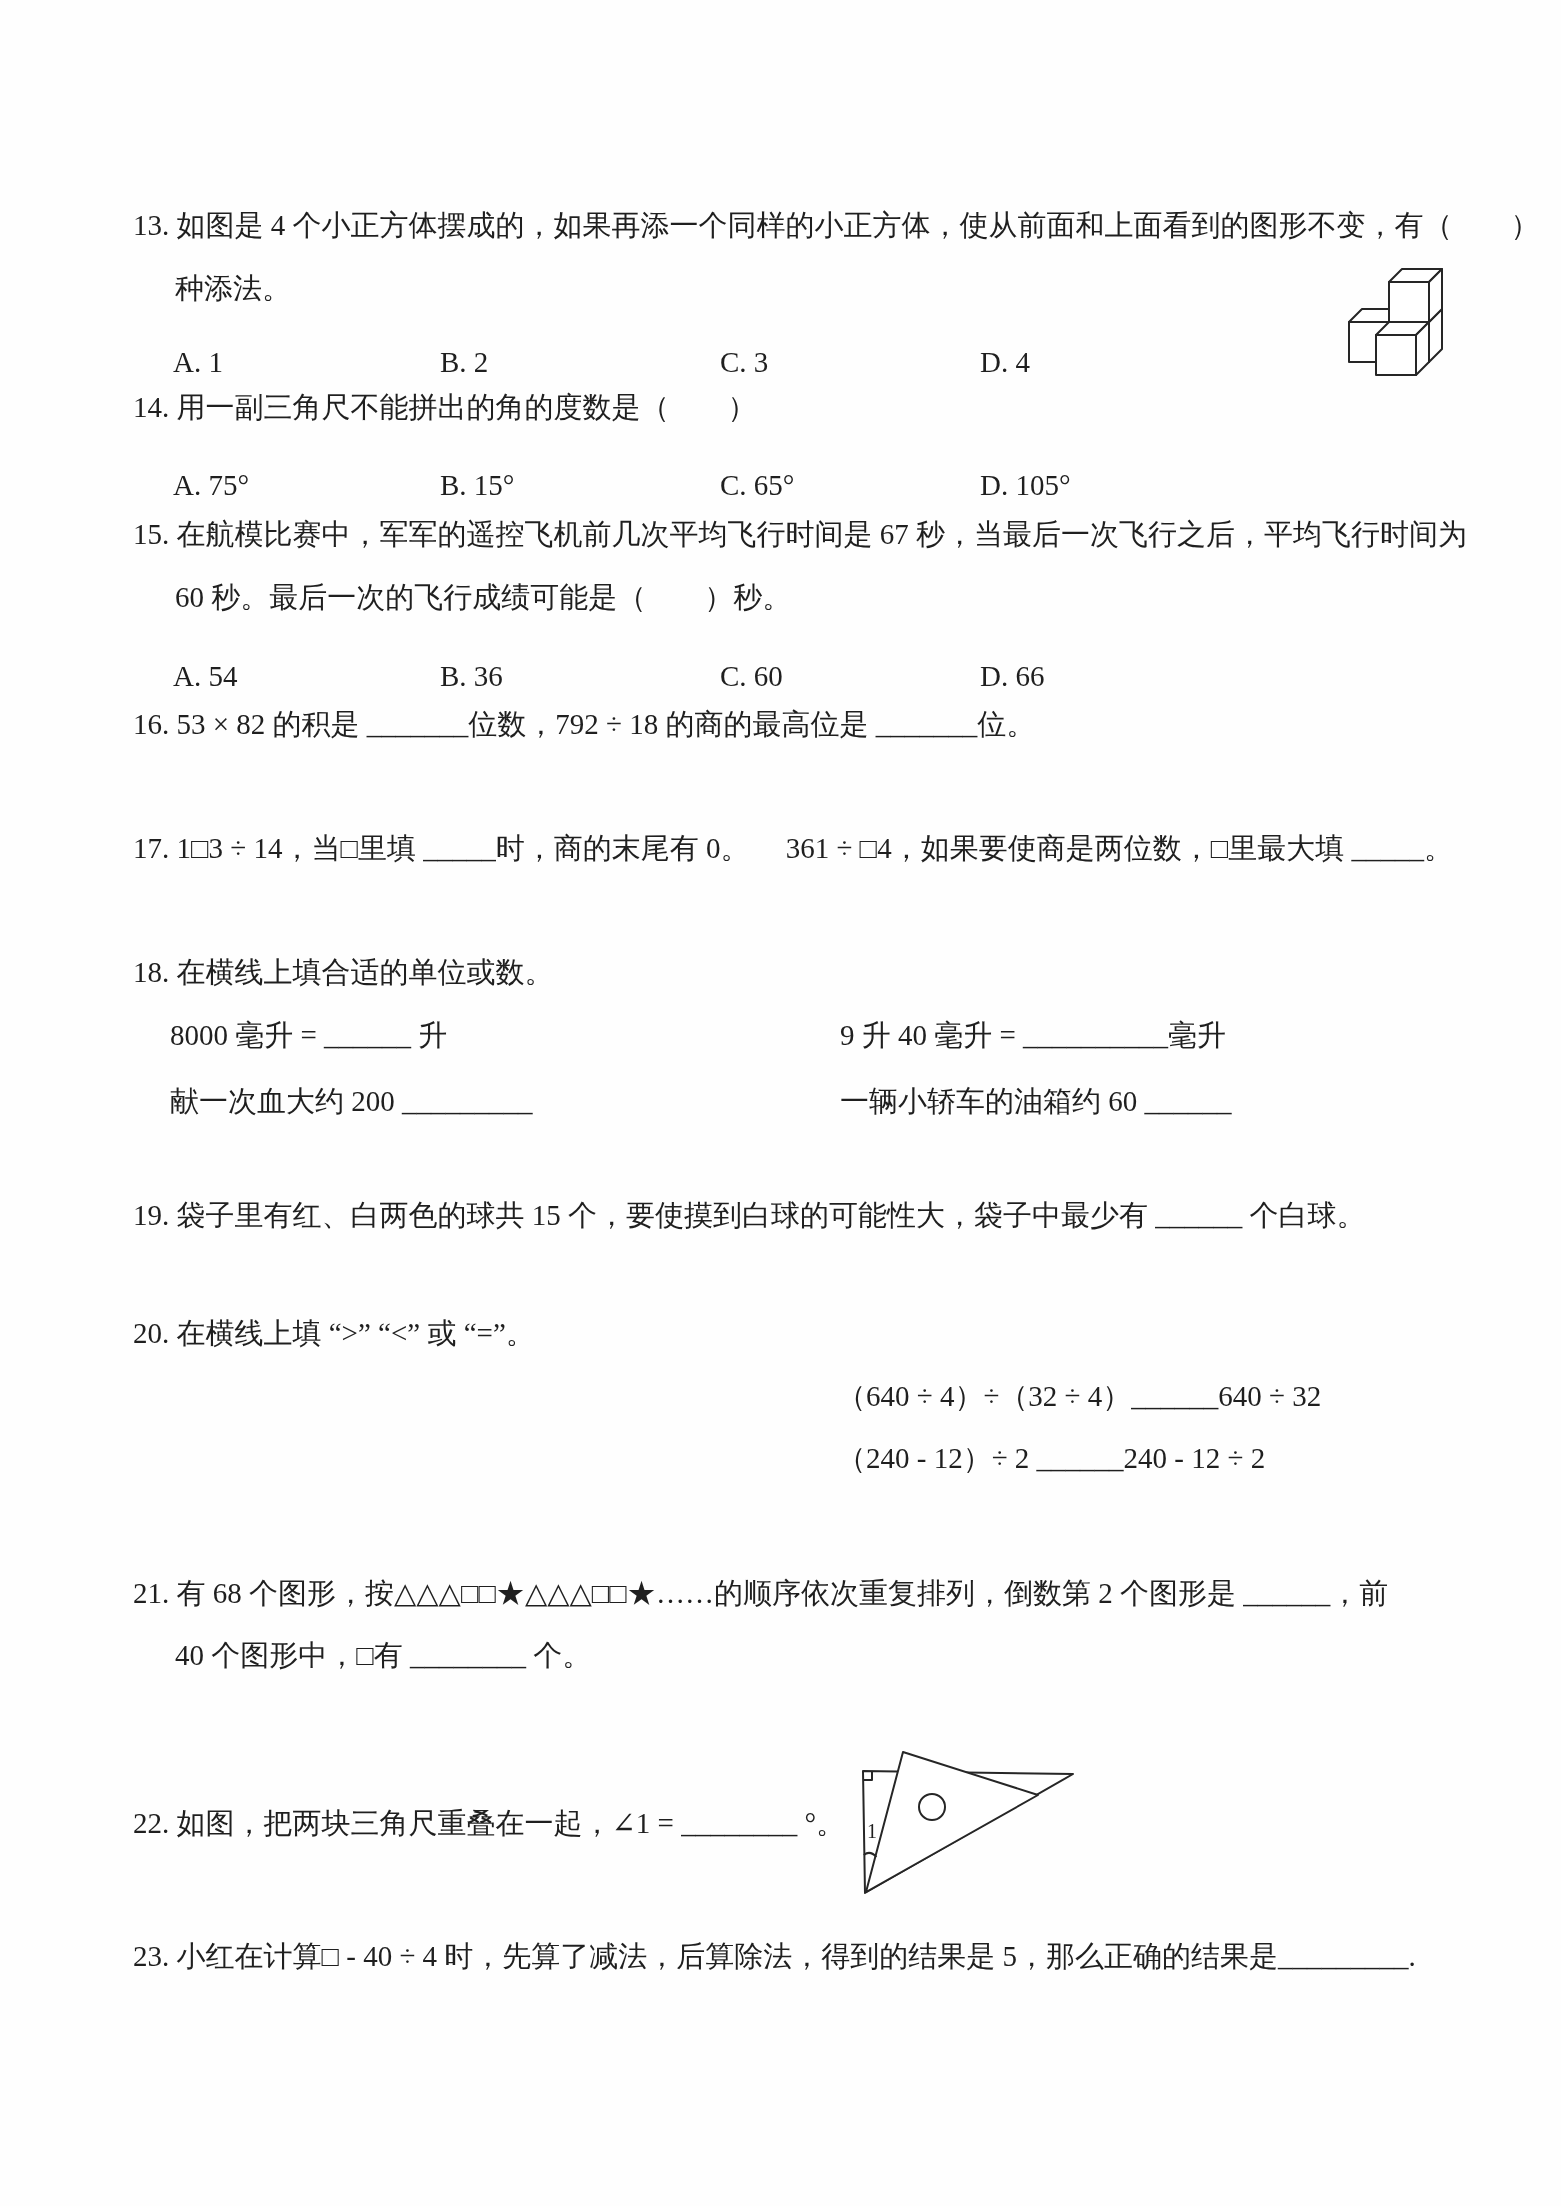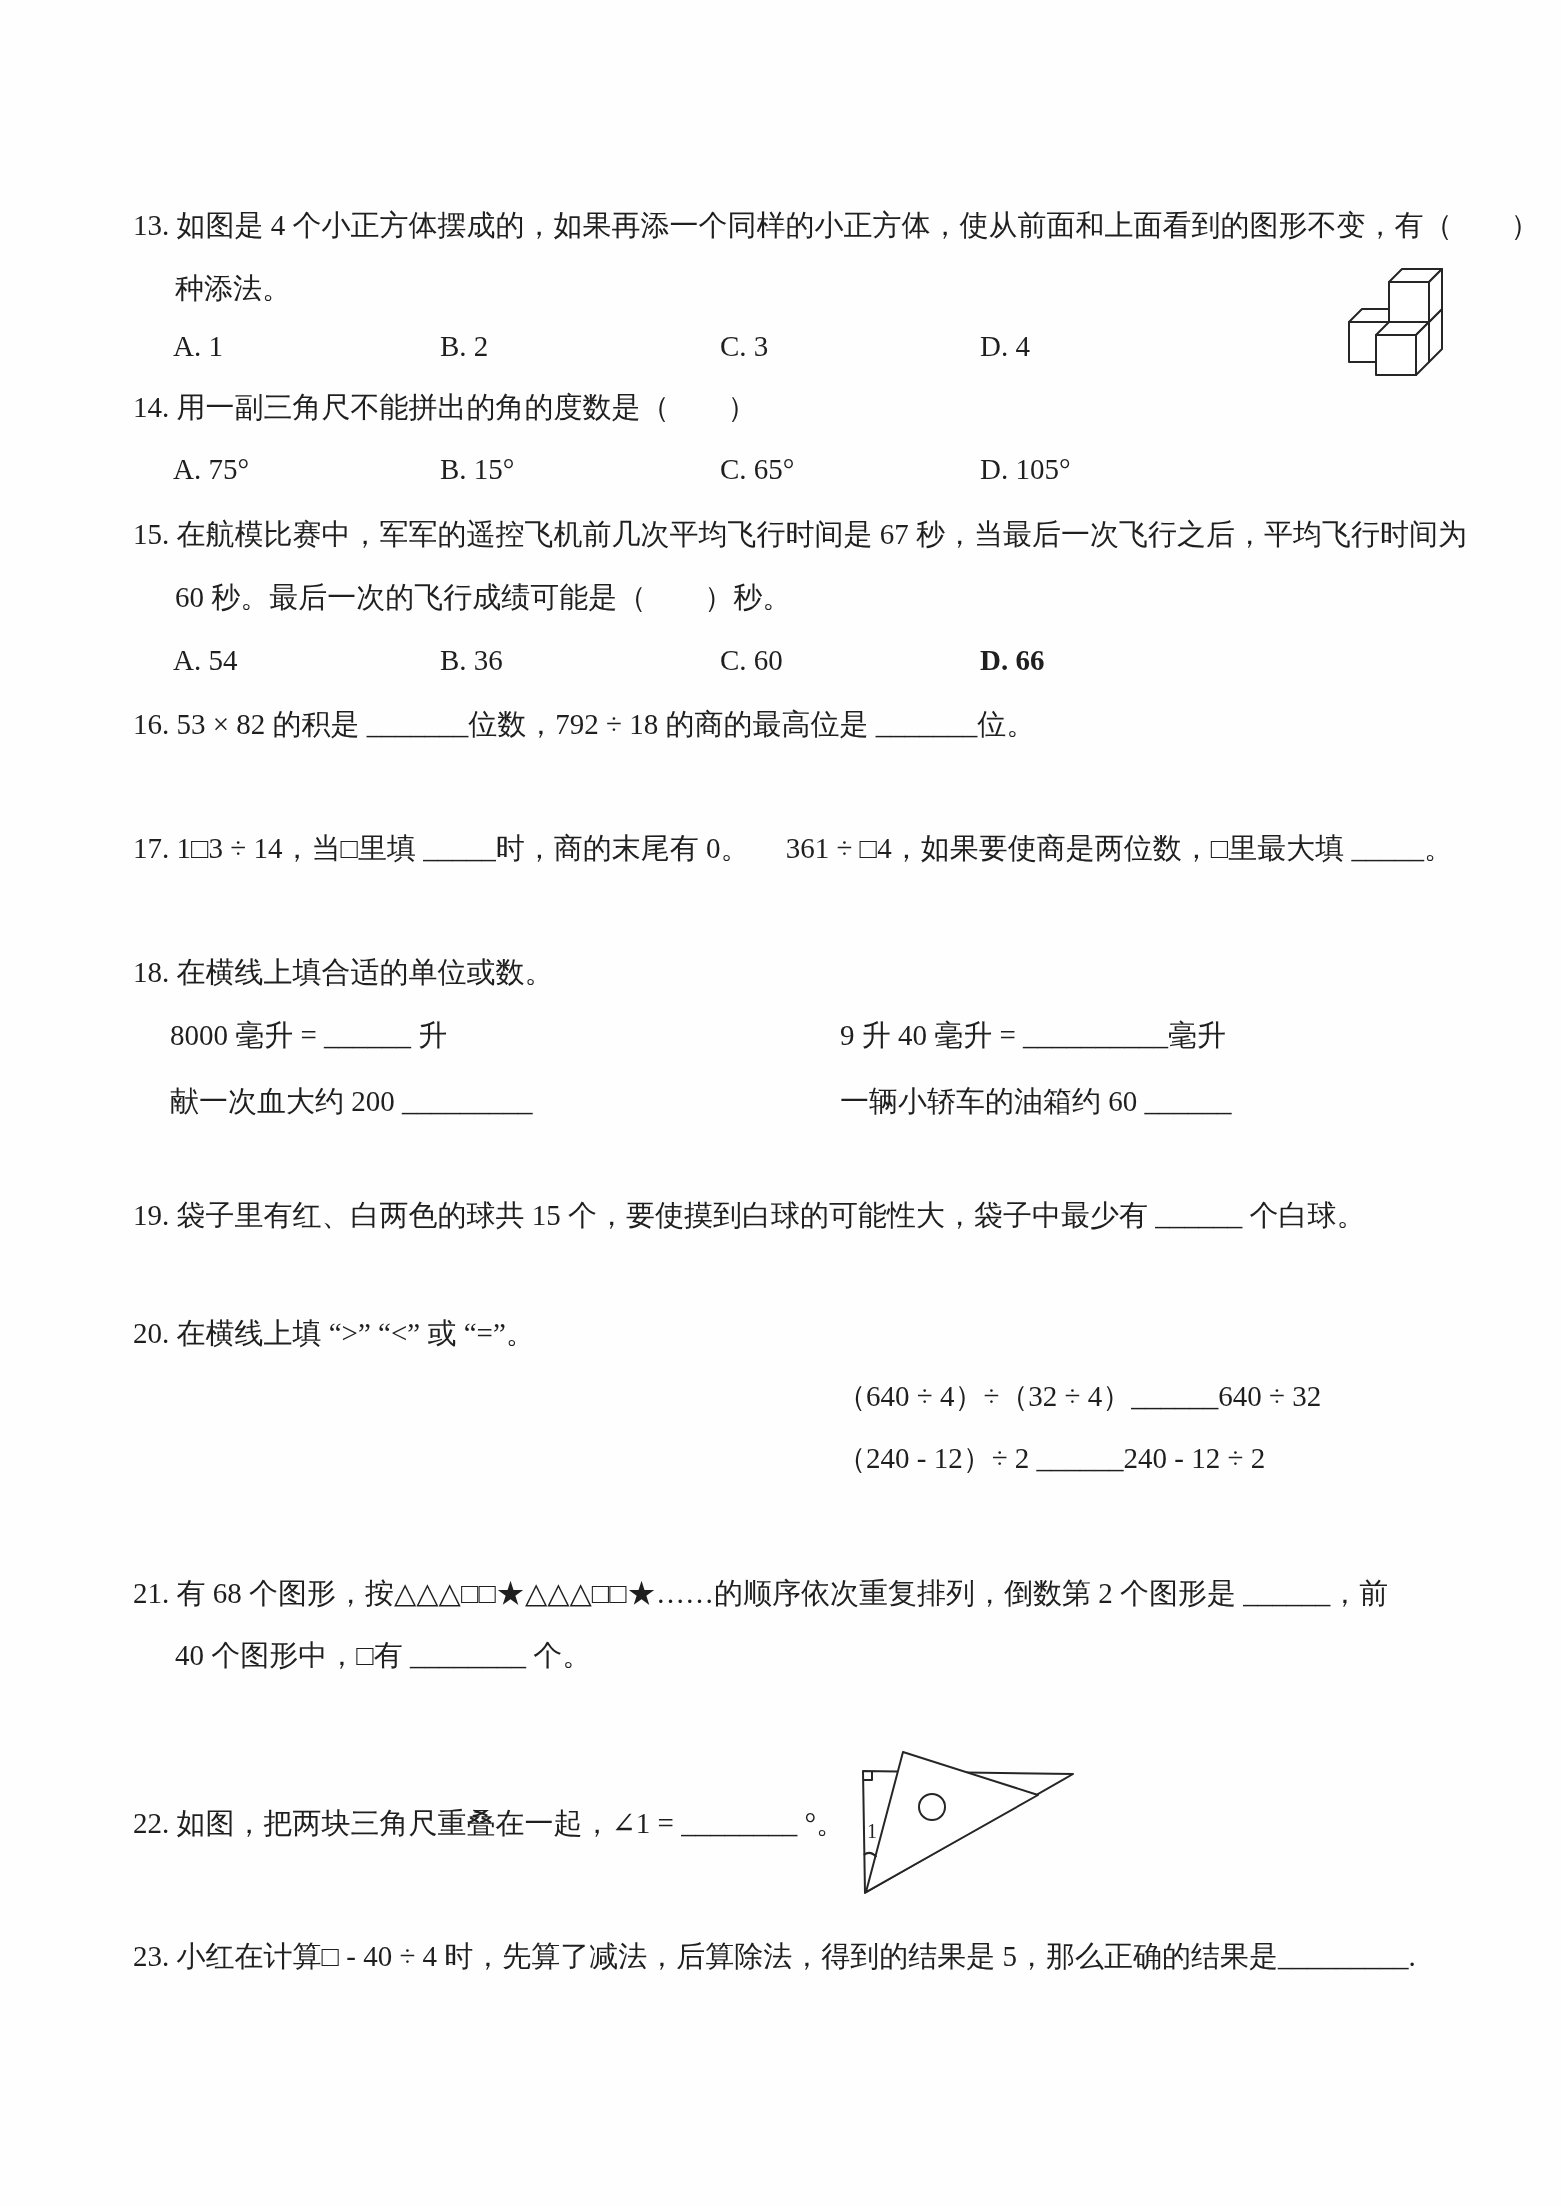--- a/index.html
+++ b/index.html
@@ -8,21 +8,21 @@
     position:relative;
     width:1561px;height:2206px;
     margin:0 auto;
     background:#fefefe;
     font-family:"Liberation Serif","DejaVu Serif",serif;
     font-size:29px;
     color:#1f1f1f;
     overflow:hidden;
   }
   .line{position:absolute;white-space:nowrap;line-height:40px;}
-  .opt{position:absolute;white-space:nowrap;line-height:40px;}
+  .opt{position:absolute;white-space:nowrap;line-height:40px;margin-top:16px;}
   .fig{position:absolute;}
   .fig svg{display:block;}
   .fig polygon,.fig path{fill:#ffffff;stroke:#262626;stroke-width:2;stroke-linejoin:round;}
   .fig .openpath{fill:none;}
   .fig circle{fill:none;stroke:#262626;stroke-width:2;}
   .fig text{fill:#1f1f1f;stroke:none;font-family:"Liberation Serif","DejaVu Serif",serif;}
 </style>
 </head>
 <body>
 
@@ -68,21 +68,21 @@
   <div class="opt" style="left:173px;top:449px;">A.  75°</div>
   <div class="opt" style="left:440px;top:449px;">B.  15°</div>
   <div class="opt" style="left:720px;top:449px;">C.  65°</div>
   <div class="opt" style="left:980px;top:449px;">D.  105°</div>
 
   <div class="line" style="left:133px;top:514px;">15. 在航模比赛中，军军的遥控飞机前几次平均飞行时间是 67 秒，当最后一次飞行之后，平均飞行时间为</div>
   <div class="line" style="left:175px;top:577px;">60 秒。最后一次的飞行成绩可能是（　　）秒。</div>
   <div class="opt" style="left:173px;top:640px;">A.  54</div>
   <div class="opt" style="left:440px;top:640px;">B.  36</div>
   <div class="opt" style="left:720px;top:640px;">C.  60</div>
-  <div class="opt" style="left:980px;top:640px;font-weight:bold;">D.  66</div>
+  <div class="opt" style="left:980px;top:640px;">D.  66</div>
 
   <div class="line" style="left:133px;top:704px;">16. 53 × 82 的积是 _______位数，792 ÷ 18 的商的最高位是 _______位。</div>
 
   <div class="line" style="left:133px;top:828px;">17. 1□3 ÷ 14，当□里填 _____时，商的末尾有 0。　 361 ÷ □4，如果要使商是两位数，□里最大填 _____。</div>
 
   <div class="line" style="left:133px;top:952px;">18. 在横线上填合适的单位或数。</div>
   <div class="line" style="left:170px;top:1015px;">8000 毫升 =  ______ 升</div>
   <div class="line" style="left:840px;top:1015px;">9 升 40 毫升 =  __________毫升</div>
   <div class="line" style="left:170px;top:1081px;">献一次血大约 200 _________</div>
   <div class="line" style="left:840px;top:1081px;">一辆小轿车的油箱约 60  ______</div>

